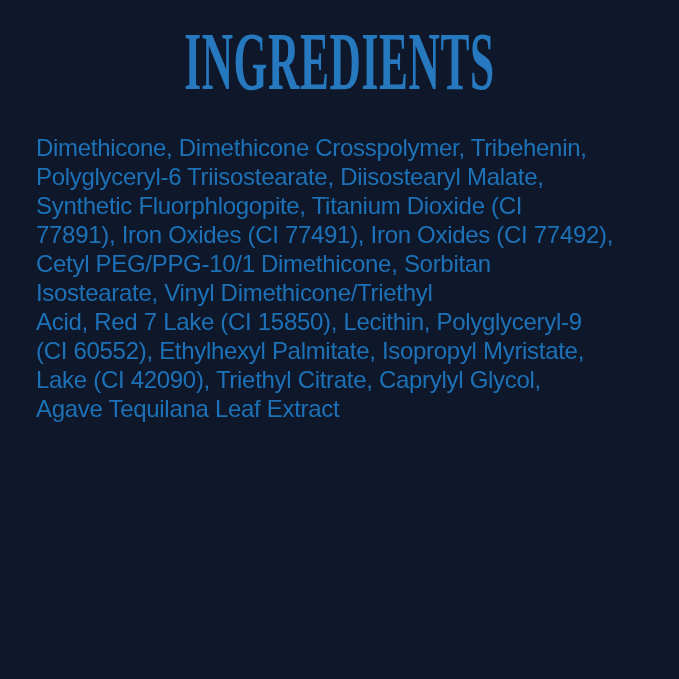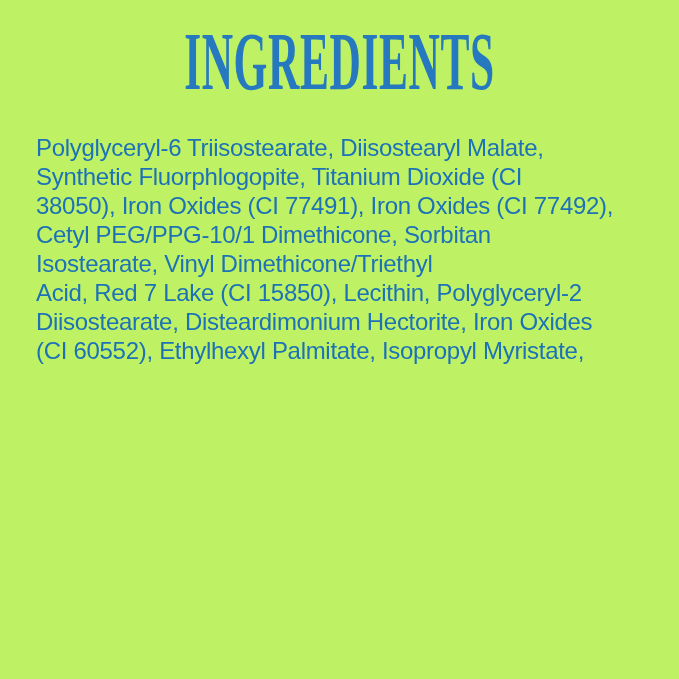--- a/index.html
+++ b/index.html
@@ -4,21 +4,21 @@
 <style>
   html, body {
     margin: 0;
     padding: 0;
     background: #ffffff;
   }
   .label-card {
     position: relative;
     width: 679px;
     height: 679px;
-    background: #bef264;
+    background: #0f172a;
     overflow: hidden;
     font-family: "Liberation Sans", sans-serif;
   }
   .label-title {
     position: absolute;
     top: 21px;
     left: 0;
     width: 679px;
     margin: 0;
     text-align: center;
@@ -45,22 +45,24 @@
   .ingredients-line {
     white-space: nowrap;
   }
 </style>
 </head>
 <body>
 
 <div class="label-card">
   <h1 class="label-title">INGREDIENTS</h1>
   <div class="ingredients-text">
+    <div class="ingredients-line">Dimethicone, Dimethicone Crosspolymer, Tribehenin,</div>
     <div class="ingredients-line">Polyglyceryl-6 Triisostearate, Diisostearyl Malate,</div>
     <div class="ingredients-line">Synthetic Fluorphlogopite, Titanium Dioxide (CI</div>
-    <div class="ingredients-line">38050), Iron Oxides (CI 77491), Iron Oxides (CI 77492),</div>
+    <div class="ingredients-line">77891), Iron Oxides (CI 77491), Iron Oxides (CI 77492),</div>
     <div class="ingredients-line">Cetyl PEG/PPG-10/1 Dimethicone, Sorbitan</div>
     <div class="ingredients-line">Isostearate, Vinyl Dimethicone/Triethyl</div>
-    <div class="ingredients-line">Acid, Red 7 Lake (CI 15850), Lecithin, Polyglyceryl-2</div>
-    <div class="ingredients-line">Diisostearate, Disteardimonium Hectorite, Iron Oxides</div>
+    <div class="ingredients-line">Acid, Red 7 Lake (CI 15850), Lecithin, Polyglyceryl-9</div>
     <div class="ingredients-line">(CI 60552), Ethylhexyl Palmitate, Isopropyl Myristate,</div>
+    <div class="ingredients-line">Lake (CI 42090), Triethyl Citrate, Caprylyl Glycol,</div>
+    <div class="ingredients-line">Agave Tequilana Leaf Extract</div>
   </div>
 </div>
 
 </body></html>

